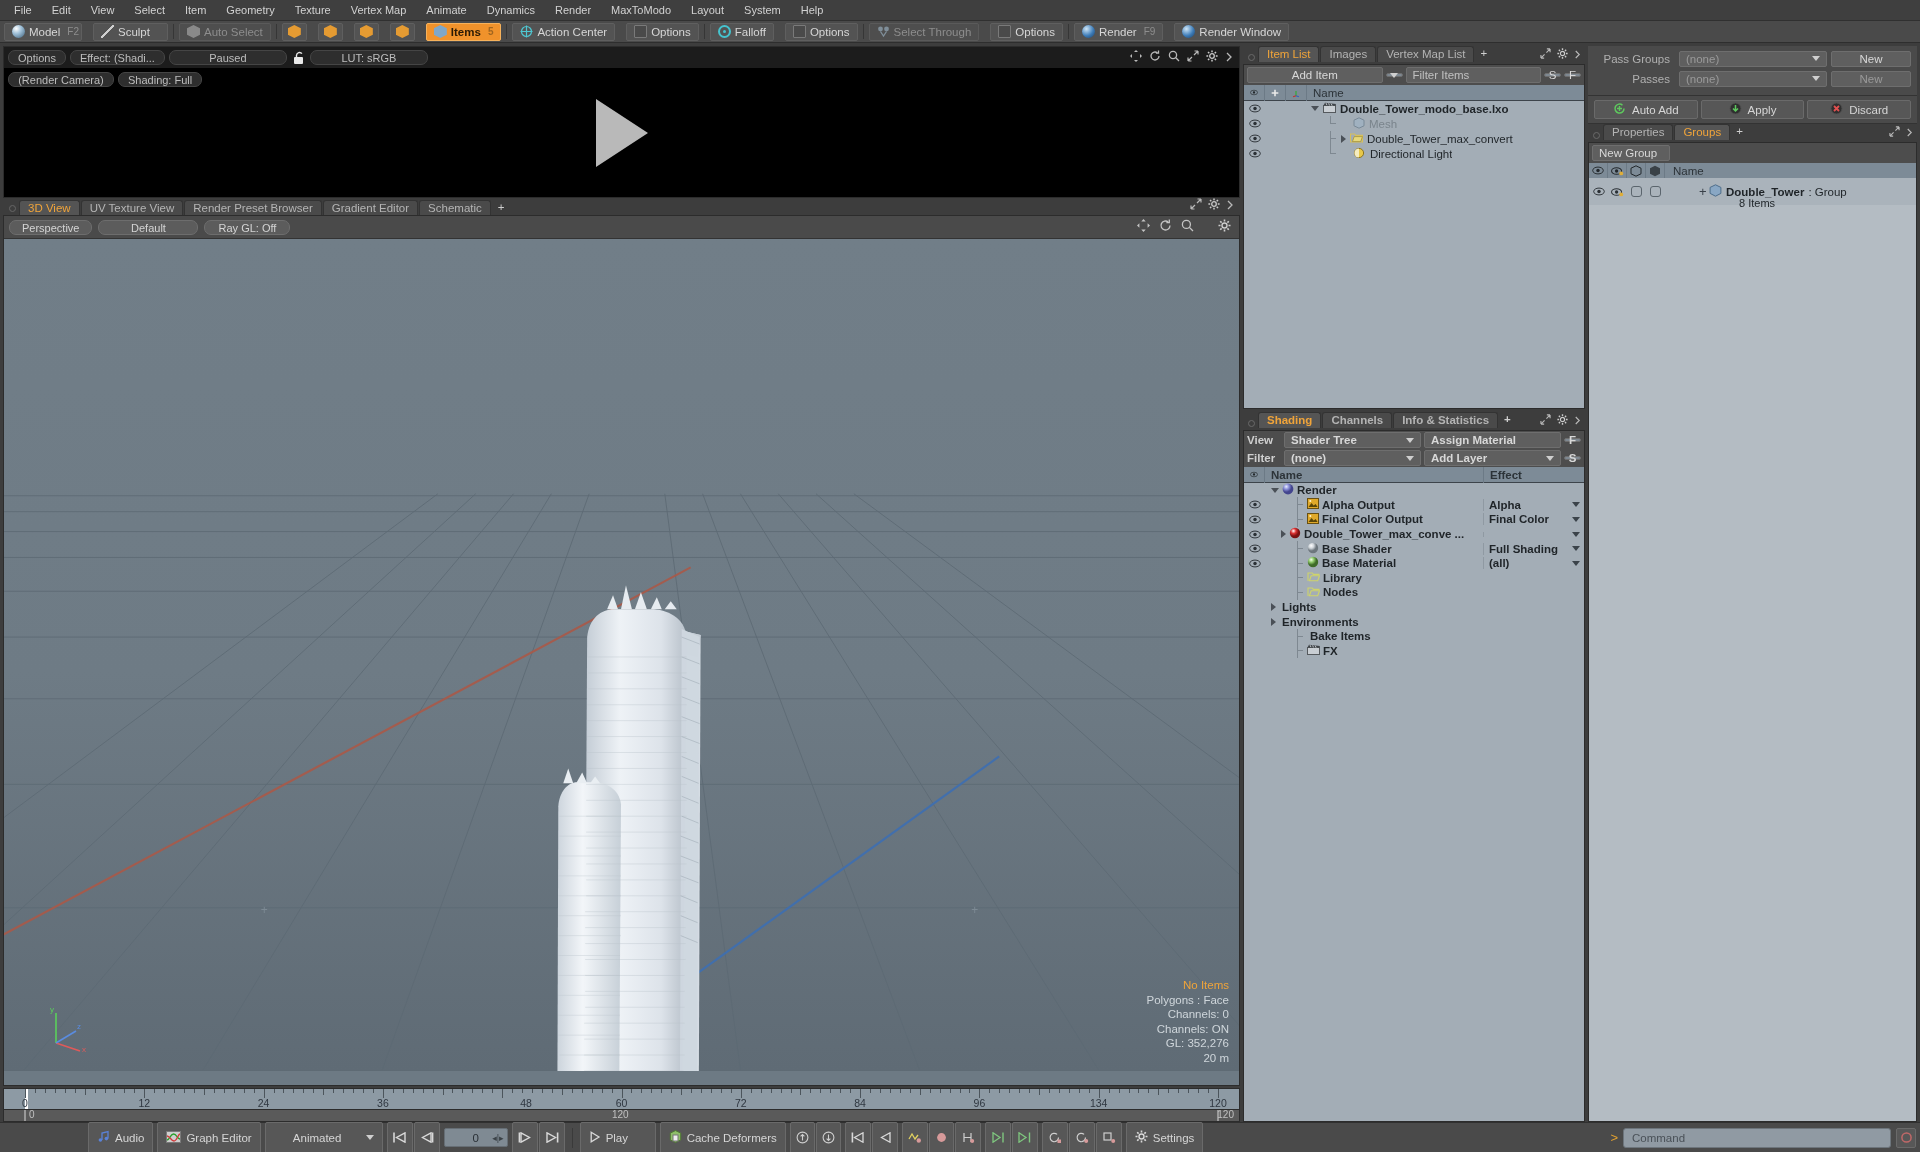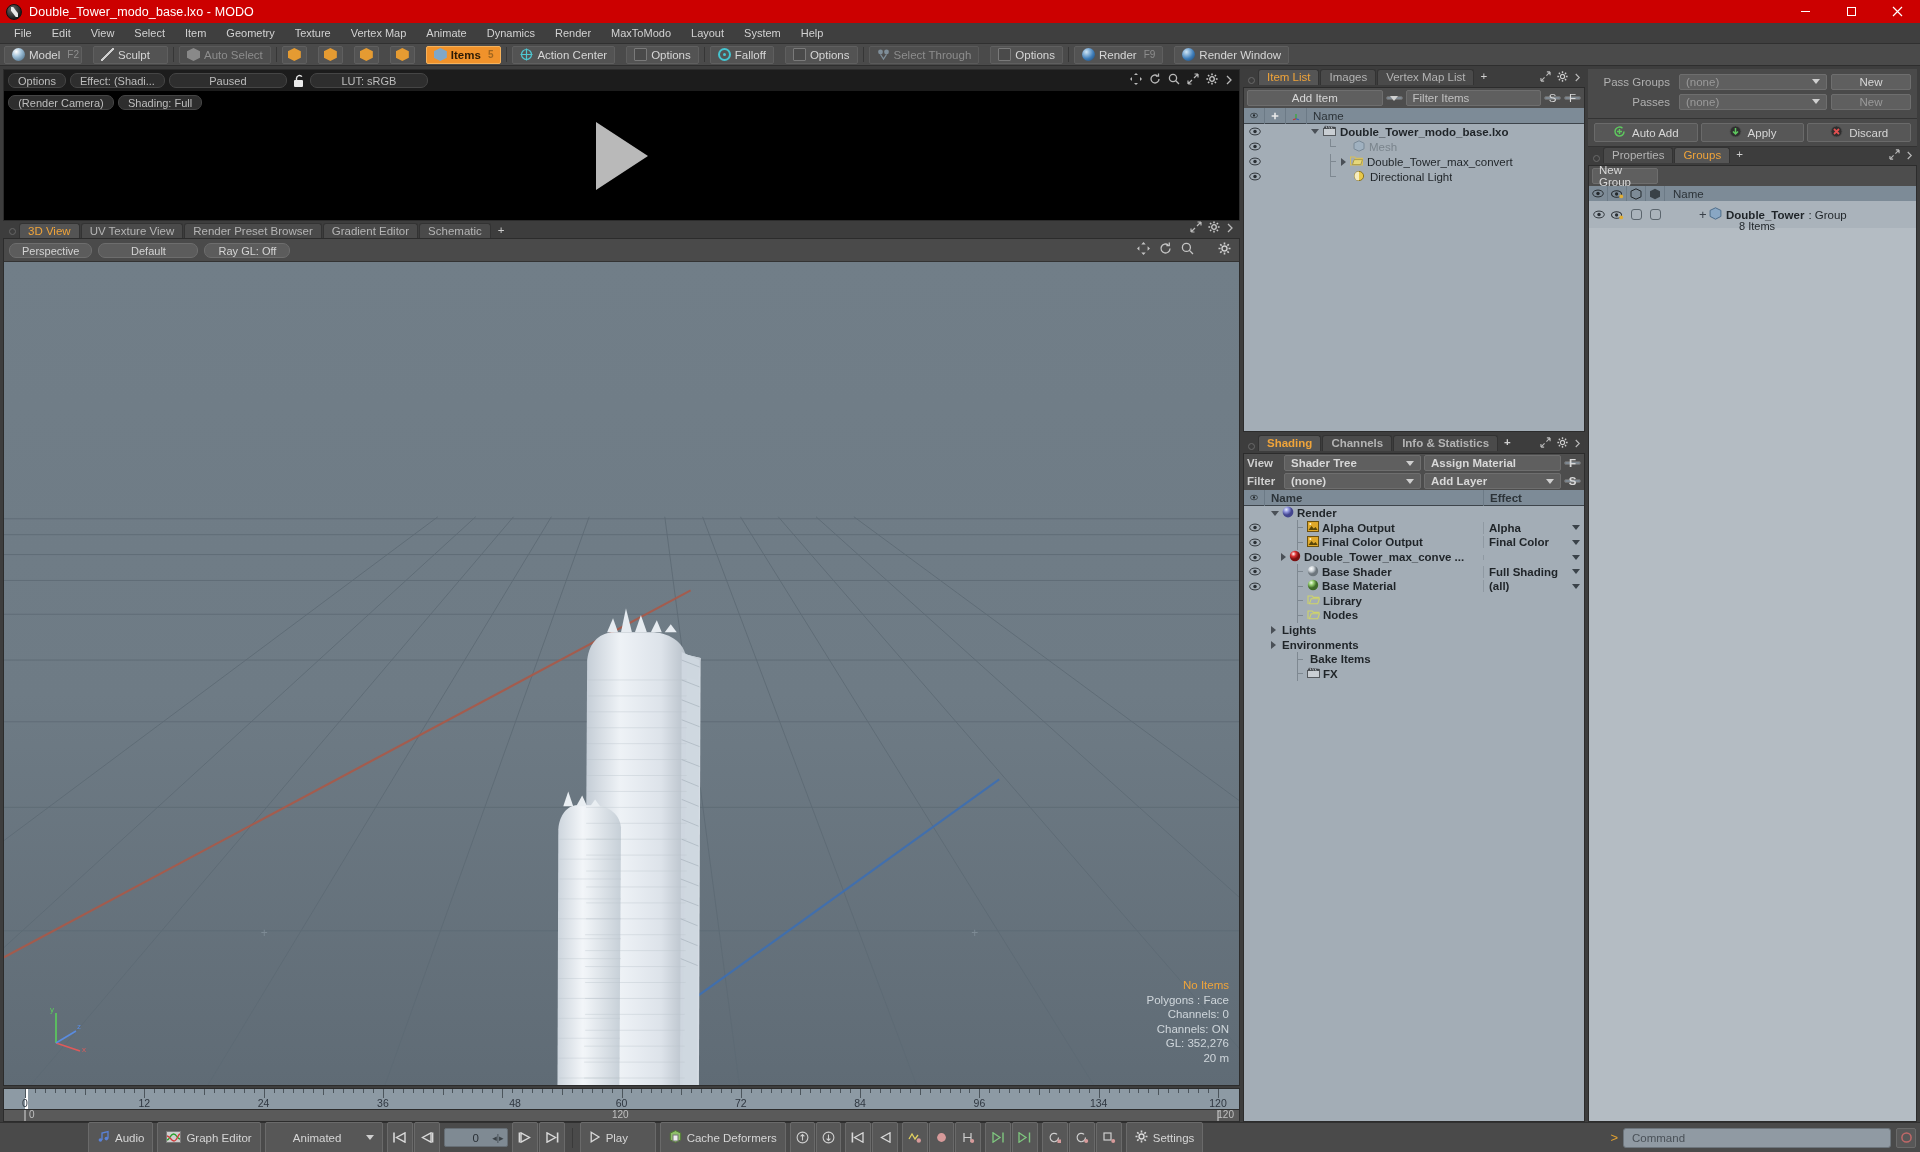--- a/index.html
+++ b/index.html
@@ -197,41 +197,20 @@
   .cmdwrap { flex:1 1 auto; display:flex; align-items:center; gap:5px; justify-content:flex-end;}
   .cmdfield { width:268px; height:20px; background:#909aa3; border:1px solid #6d757c; border-radius:3px; display:flex; align-items:center; padding:0 8px; font-size:11.5px; color:#4a5158;}
   .cmdgo { width:20px;height:20px; border:1px solid #6a6a6a; background:#575757; border-radius:2px; display:flex;align-items:center;justify-content:center;}
   .spin { width:64px; height:19px; background:#7f8a93; border:1px solid #666e75; border-radius:2px; display:flex; align-items:center; justify-content:center; font-size:11.5px; color:#2a3036; position:relative;}
 </style>
 </head>
 <body>
 
 <div class="app">
 
-  <div class="titlebar">
-    <div class="appicon"></div>
-    <div class="title">Double_Tower_modo_base.lxo - MODO</div>
-    <div class="winbtns">
-      <div class="winbtn">
-        <svg width="11" height="11" viewBox="0 0 11 11">
-            <rect x="1" y="5" width="9" height="1" fill="#fff"></rect>
-          </svg>
-      </div>
-      <div class="winbtn">
-        <svg width="11" height="11" viewBox="0 0 11 11">
-            <rect x="1.5" y="1.5" width="8" height="8" fill="none" stroke="#fff" stroke-width="1"></rect>
-          </svg>
-      </div>
-      <div class="winbtn close">
-        <svg width="11" height="11" viewBox="0 0 11 11">
-            <path d="M1 1 L10 10 M10 1 L1 10" stroke="#fff" stroke-width="1.2"></path>
-          </svg>
-      </div>
-    </div>
-  </div>
 
   <div class="menubar">
     <div class="mi">File</div>
     <div class="mi">Edit</div>
     <div class="mi">View</div>
     <div class="mi">Select</div>
     <div class="mi">Item</div>
     <div class="mi">Geometry</div>
     <div class="mi">Texture</div>
     <div class="mi">Vertex Map</div>
@@ -739,21 +718,21 @@
             <div class="tick" style="left: 1164.29px; height: 4px;"></div>
             <div class="tick" style="left: 1174.23px; height: 4px;"></div>
             <div class="tick" style="left: 1184.17px; height: 4px;"></div>
             <div class="tick" style="left: 1194.12px; height: 4px;"></div>
             <div class="tick" style="left: 1204.06px; height: 4px;"></div>
             <div class="tick" style="left: 1214px; height: 9px;"></div>
             <div class="lbl" style="left: 21px;">0</div>
             <div class="lbl" style="left: 140.3px;">12</div>
             <div class="lbl" style="left: 259.6px;">24</div>
             <div class="lbl" style="left: 378.9px;">36</div>
-            <div class="lbl" style="left: 511px;">48</div>
+            <div class="lbl" style="left: 522px;">48</div>
             <div class="lbl" style="left: 617.5px;">60</div>
             <div class="lbl" style="left: 736.8px;">72</div>
             <div class="lbl" style="left: 856.1px;">84</div>
             <div class="lbl" style="left: 975.4px;">96</div>
             <div class="lbl" style="left: 1094.7px;">134</div>
             <div class="lbl" style="left: 1214px;">120</div>
           </div>
         <div class="tl-range">
           <div class="e" style="left:20px"></div>
           <div class="t" style="left:25px">0</div>
@@ -1244,21 +1223,21 @@
                   <path d="M11 1L7 5M11 1H7.5M11 1v3.5M1 11l4-4M1 11h3.5M1 11V7.5" stroke="#b9b9b9" stroke-width="1.2" fill="none"></path>
                 </svg></span>
             <span><svg width="7" height="9" viewBox="0 0 8 10">
                   <path d="M2 1l4 4-4 4" stroke="#b9b9b9" stroke-width="1.3" fill="none"></path>
                 </svg></span>
           </div>
         </div>
 
         <div class="pbody">
           <div class="toolrow">
-            <div class="fld" style="width:66px">New Group</div>
+            <div class="fld" style="width:78px">New Group</div>
           </div>
           <div class="ghead">
             <div class="g">
               <svg width="12" height="9" viewBox="0 0 14 9">
                   <ellipse cx="7" cy="4.5" rx="6.2" ry="4" fill="none" stroke="#23282c" stroke-width="1.1"></ellipse>
                   <circle cx="7" cy="4.5" r="2" fill="#23282c"></circle>
                 </svg>
             </div>
             <div class="g">
               <svg width="13" height="10" viewBox="0 0 14 10">

